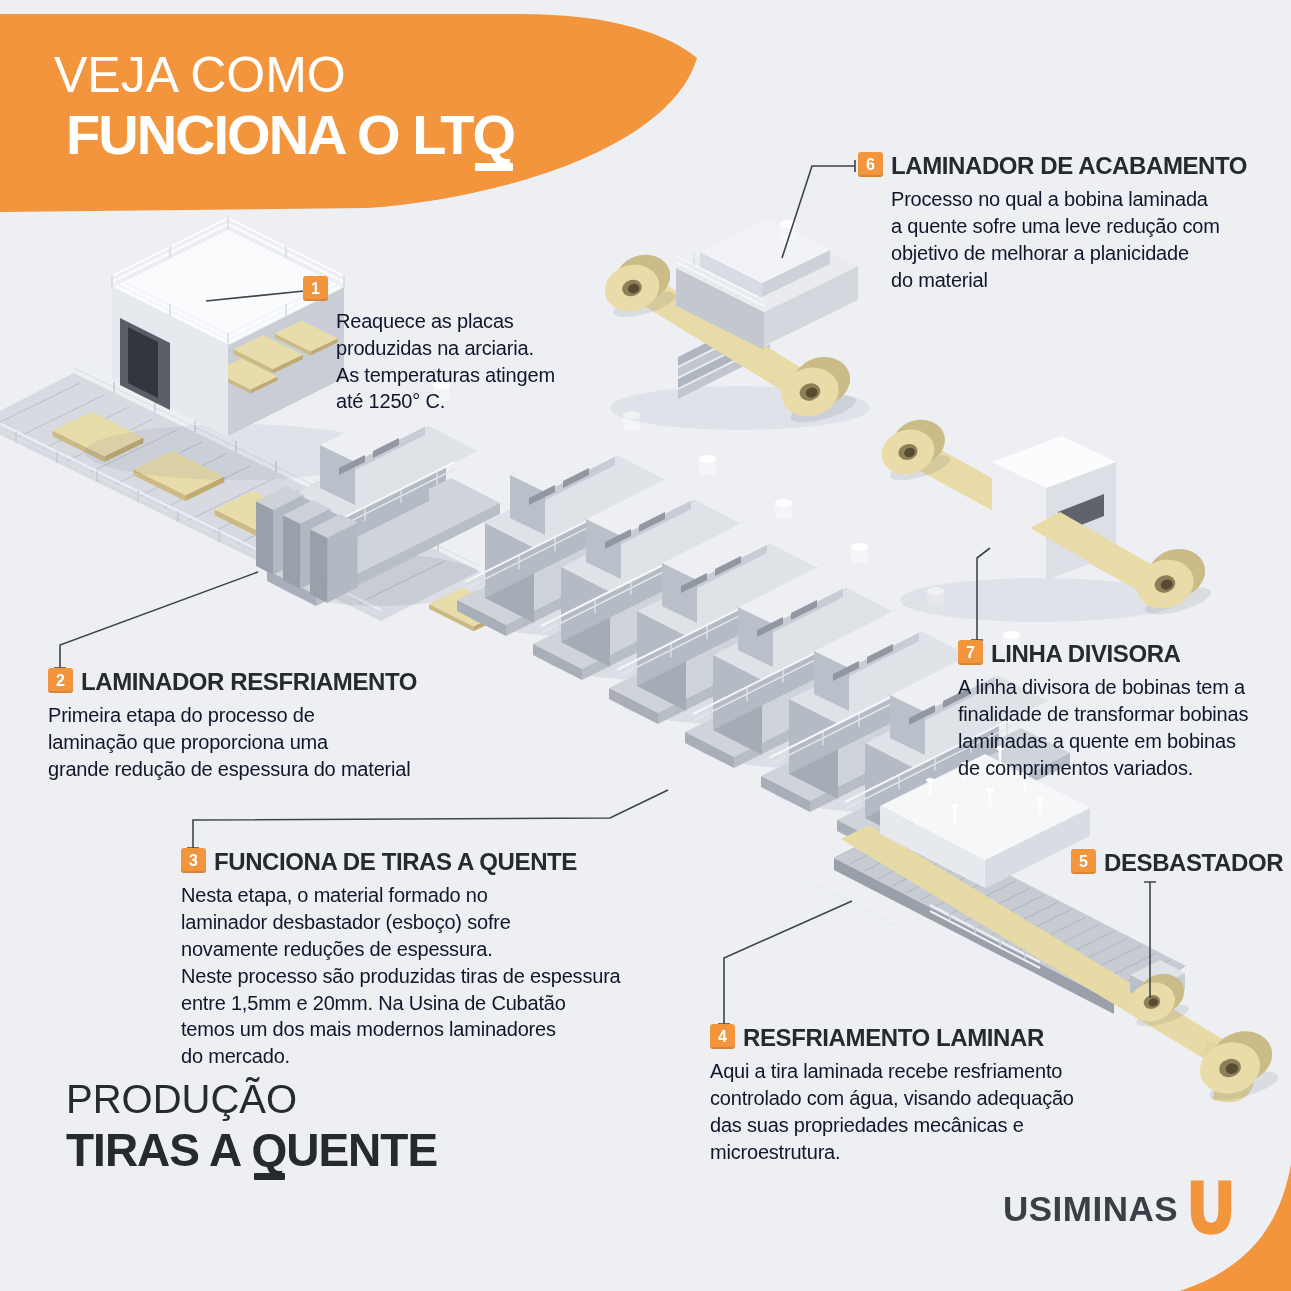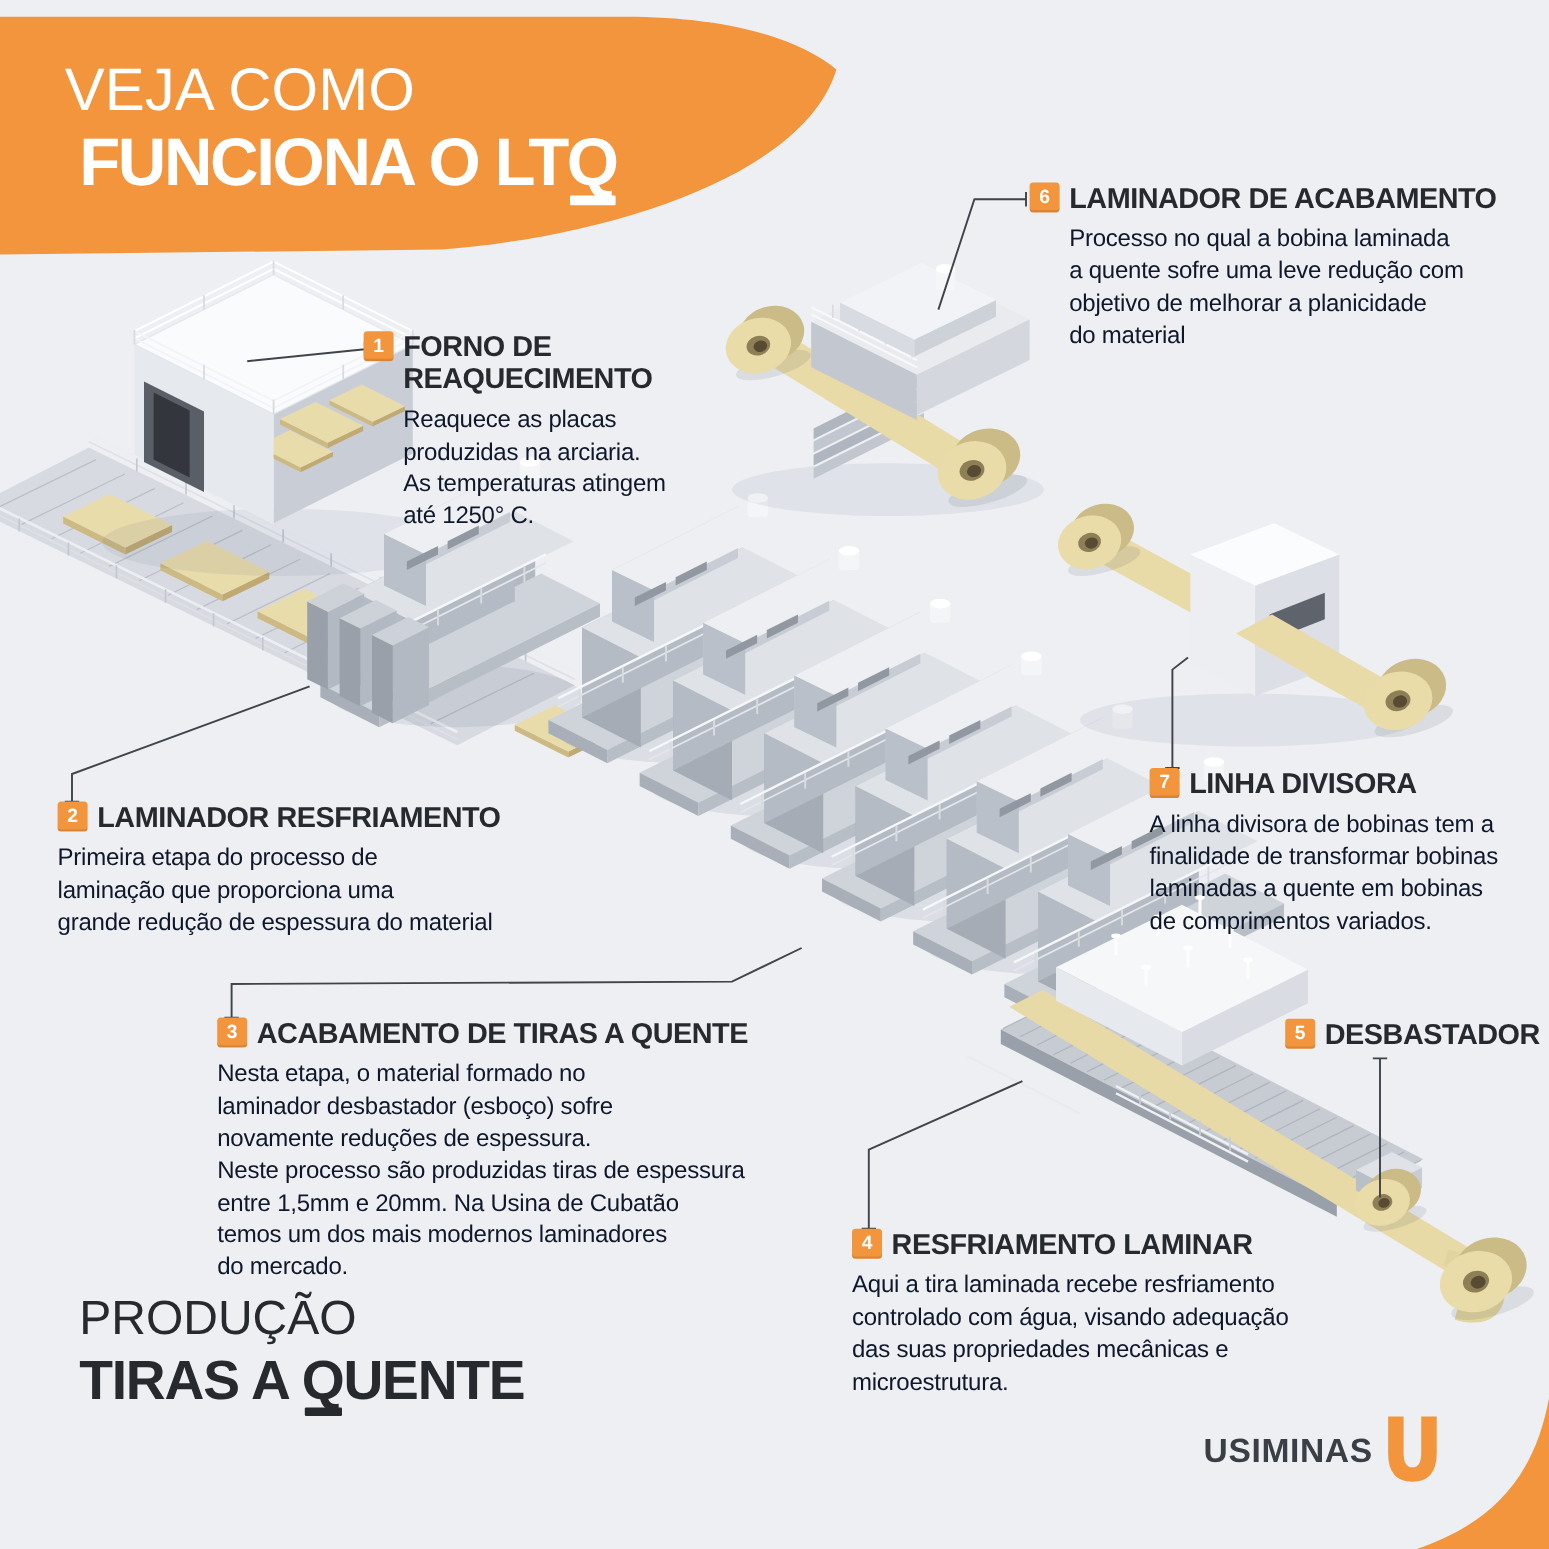--- a/index.html
+++ b/index.html
@@ -36,21 +36,21 @@
   #c4{left:710px;top:1024px;}
   #c5{left:1071px;top:849px;}
   #c6{left:858px;top:152px;}
   #c7{left:958px;top:640px;}
 
   
   .ftr{position:absolute;left:66px;top:1075px;color:#26292E;}
   .ftr-1{font-size:40px;line-height:48px;font-weight:400;}
   .ftr-2{font-size:46px;line-height:54px;font-weight:700;letter-spacing:-1px;}
   .brand{position:absolute;left:1003px;top:1180px;display:flex;align-items:center;gap:10px;}
-  .brand-text{font-size:28px;font-weight:700;color:#3A3F46;letter-spacing:0.5px;}
+  .brand-text{font-size:35px;font-weight:700;color:#3A3F46;letter-spacing:0.5px;}
 </style>
 </head>
 <body>
 
 <div class="stage">
 
 <svg class="art" width="1291" height="1291" viewBox="0 0 1291 1291">
 
   <path d="M0,14 L520,14 C612,14 668,34 697,58 C672,142 520,196 368,208 L0,212 Z" fill="#F2953C"></path>
 
@@ -215,43 +215,41 @@
 </svg>
 
 <div class="hdr">
   <div class="hdr-1">VEJA COMO</div>
   <div class="hdr-2"><span>FUNCIONA O LT</span><span class="qwrap"><span>Q</span><i class="qbar"></i></span></div>
 </div>
 
 <div class="callout callout--1" id="c1">
   <div class="c-head">
     <span class="badge">1</span>
-    <span class="c-title">FORNO DE
-REAQUECIMENTO</span>
   </div>
   <div class="c-body">Reaquece as placas
 produzidas na arciaria.
 As temperaturas atingem
 até 1250° C.</div>
 </div>
 
 <div class="callout callout--2" id="c2">
   <div class="c-head">
     <span class="badge">2</span>
     <span class="c-title">LAMINADOR RESFRIAMENTO</span>
   </div>
   <div class="c-body">Primeira etapa do processo de
 laminação que proporciona uma
 grande redução de espessura do material</div>
 </div>
 
 <div class="callout callout--3" id="c3">
   <div class="c-head">
     <span class="badge">3</span>
-    <span class="c-title">ACABAMENTO DE TIRAS A QUENTE</span>
+    <span class="c-title">FUNCIONA DE TIRAS A QUENTE</span>
   </div>
   <div class="c-body">Nesta etapa, o material formado no
 laminador desbastador (esboço) sofre
 novamente reduções de espessura.
 Neste processo são produzidas tiras de espessura
 entre 1,5mm e 20mm. Na Usina de Cubatão
 temos um dos mais modernos laminadores
 do mercado.</div>
 </div>
 

